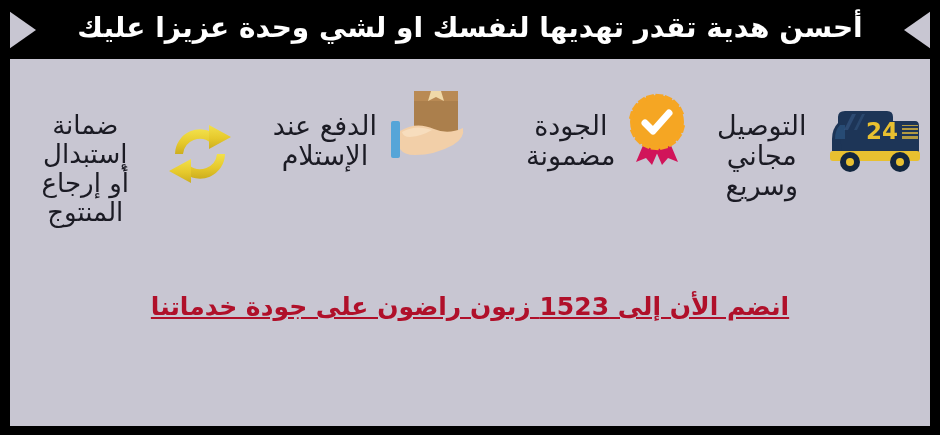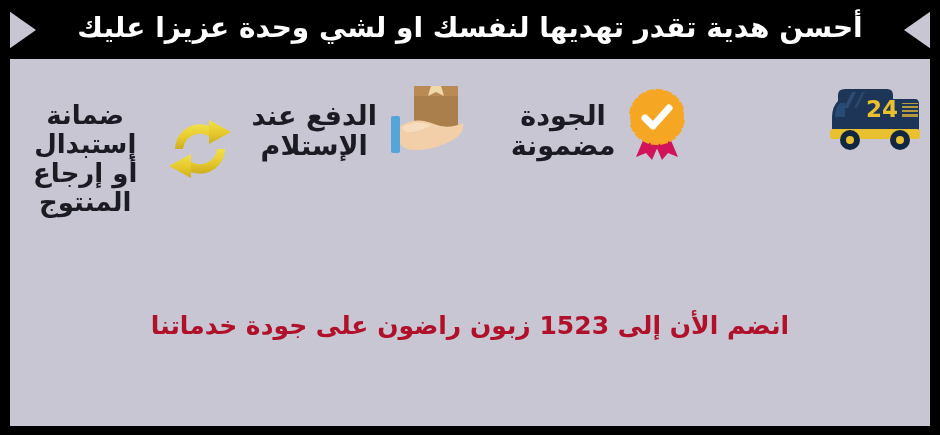--- a/index.html
+++ b/index.html
@@ -88,44 +88,45 @@
     align-items: center;
     min-width: 0;
   }
   .feature-icon {
     height: 76px;
     display: flex;
     align-items: center;
     justify-content: center;
   }
   .feature-label {
-    margin-top: 20px;
+    margin-top: 30px;
     color: #1b1b24;
     font-size: 27px;
     line-height: 1.12;
     text-align: center;
     direction: rtl;
     white-space: pre-line;
-    font-weight: bold;
+    font-weight: normal;
   }
   .feature-1 .feature-label { font-size: 26px; }
   .feature-4 .feature-label { font-size: 27px; }
 
   
   .cta {
     position: absolute;
-    top: 311px;
+    top: 292px;
     left: 0;
     right: 0;
     text-align: center;
     color: #b0102a;
     font-size: 25px;
     font-weight: bold;
     direction: rtl;
     white-space: nowrap;
+    text-decoration: underline;
   }
 </style>
 </head>
 <body>
 
 <div id="trust-banner">
 
   <div class="header-ribbon">
     <span class="ribbon-arrow left"></span>
     <span class="header-title">أحسن هدية تقدر تهديها لنفسك او لشي وحدة عزيزا عليك</span>
@@ -211,19 +212,21 @@
             <rect x="76" y="29" width="16" height="2"></rect>
           </g>
           <text x="56" y="34" font-family="DejaVu Sans, sans-serif" font-size="23" font-weight="bold" fill="#e8c030" text-anchor="middle">24</text>
           <rect x="4" y="46" width="90" height="10" rx="3" fill="#e8c030"></rect>
           <circle cx="24" cy="57" r="10" fill="#12263f"></circle>
           <circle cx="24" cy="57" r="4" fill="#e8c030"></circle>
           <circle cx="74" cy="57" r="10" fill="#12263f"></circle>
           <circle cx="74" cy="57" r="4" fill="#e8c030"></circle>
         </svg>
       </div>
+      <div class="feature-label">التوصيل
+مجاني وسريع</div>
     </div>
 
   </div>
 
   <div class="cta">انضم الأن إلى 1523 زبون راضون على جودة خدماتنا</div>
 
 </div>
 
 </body></html>

